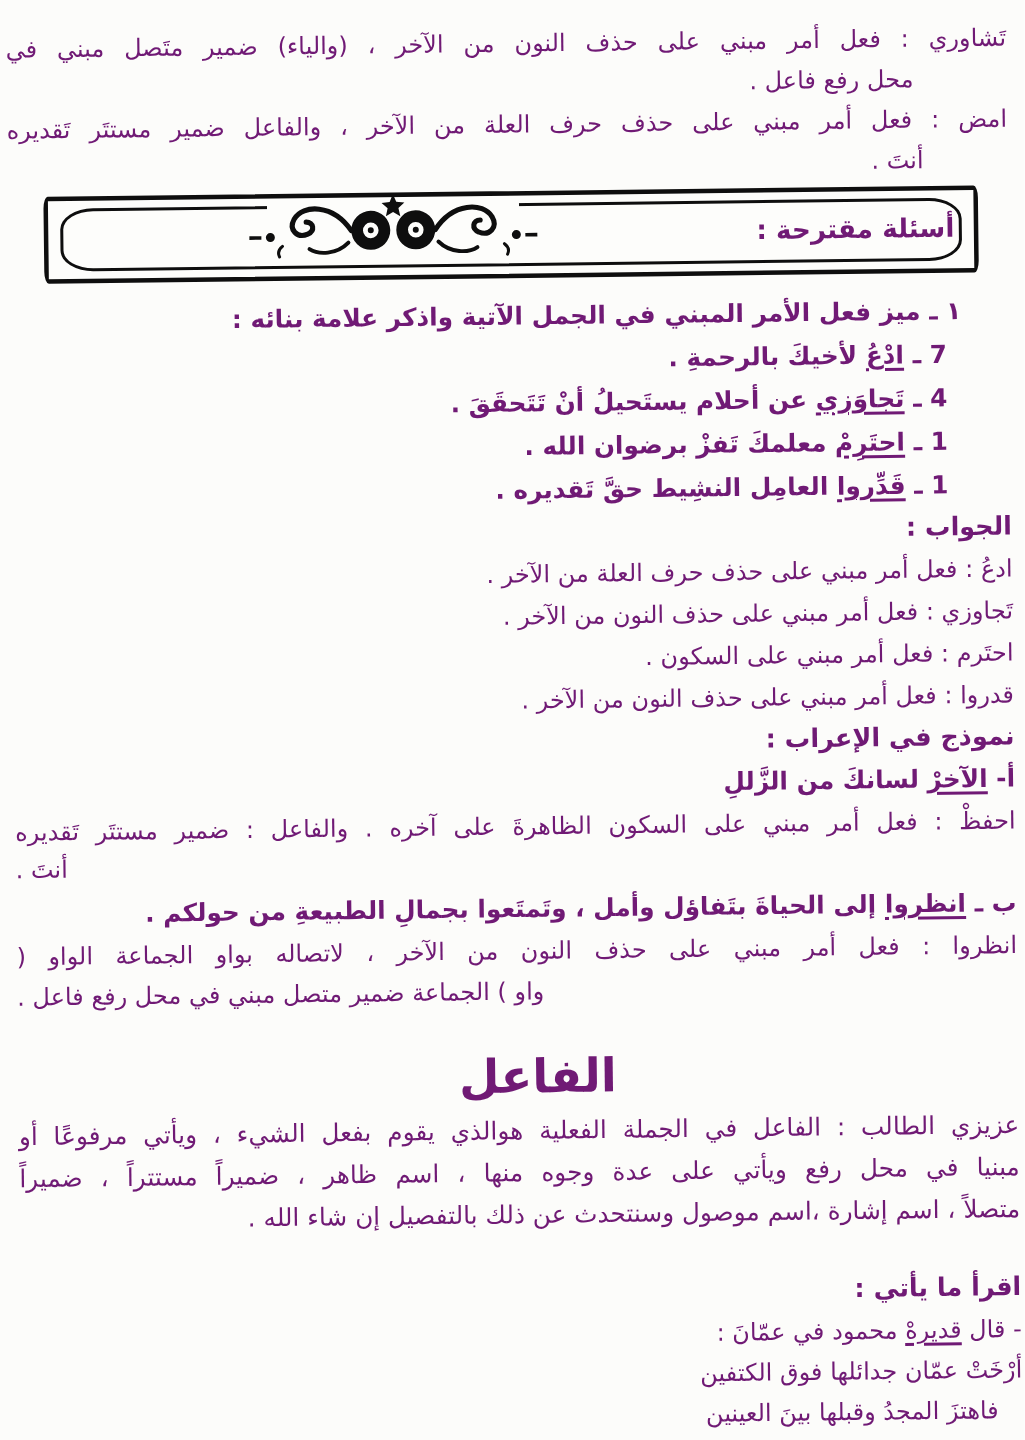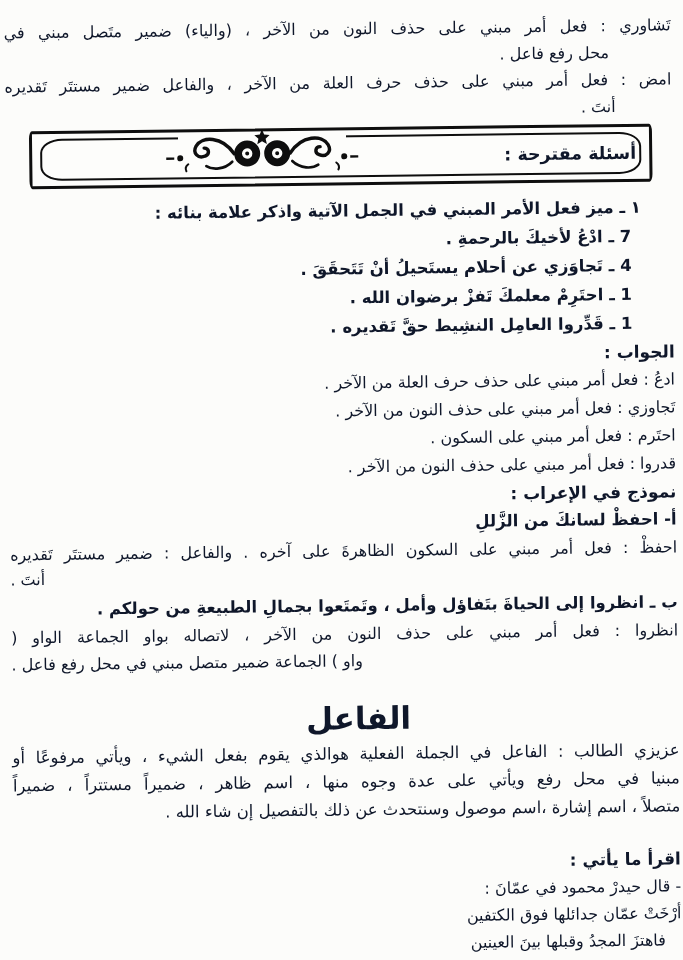--- a/index.html
+++ b/index.html
@@ -1,26 +1,26 @@
 <!DOCTYPE html>
 <html lang="ar" dir="rtl"><head>
 <meta charset="utf-8">
 <style>
   html,body{margin:0;padding:0;}
   .page{
     width:683px;height:960px;box-sizing:border-box;overflow:hidden;
-    background:#fcfcfa;color:#0f172a;direction:rtl;
+    background:#fcfcfa;color:#701a75;direction:rtl;
     font-family:"DejaVu Sans",sans-serif;position:relative;
   }
   .tilt{transform:rotate(-0.7deg);transform-origin:55% 40%;padding:15px 8px 0 8px;}
   .line{font-size:16px;line-height:27px;text-align:right;}
   .just{text-align:justify;text-align-last:justify;}
   .left{text-align:left;}
   .bold{font-weight:bold;}
-  .ul{text-underline-offset:3px;text-decoration-thickness:1.5px;margin-top:29px;}
+  .ul{text-decoration:underline;text-underline-offset:3px;text-decoration-thickness:1.5px;margin-top:29px;}
   .ind-62{margin-right:62px;}
   .ind-56{margin-right:56px;}
   .ind-32{margin-right:32px;}
   .ind-42{margin-right:42px;}
   .ind-16{margin-right:16px;}
 
   
   .banner{position:relative;height:52px;margin:4px 20px 12px 24px;
     border:3px solid #0e0e0e;border-radius:3px/8px;background:#fdfdfb;}
   .banner-inner{position:absolute;top:5px;bottom:5px;left:8px;right:8px;
@@ -98,36 +98,36 @@
     <section>
       <div class="sec-heading">الجواب :</div>
       <div class="ans-line">ادعُ : فعل أمر مبني على حذف حرف العلة من الآخر .</div>
       <div class="ans-line">تَجاوزي : فعل أمر مبني على حذف النون من الآخر .</div>
       <div class="ans-line">احتَرم : فعل أمر مبني على السكون .</div>
       <div class="ans-line">قدروا : فعل أمر مبني على حذف النون من الآخر .</div>
     </section>
 
     <section>
       <div class="sec-heading">نموذج في الإعراب :</div>
-      <div class="model-a bold"><span>أ- </span><span class="ul">احفظْ</span><span> لسانكَ من الزَّللِ</span></div>
+      <div class="model-a bold"><span>أ- </span><span class="ul">الآخرْ</span><span> لسانكَ من الزَّللِ</span></div>
       <div class="expl just">احفظْ : فعل أمر مبني على السكون الظاهرةَ على آخره . والفاعل : ضمير مستتَر تَقديره</div>
       <div class="expl left small-lh">أنتَ .</div>
       <div class="b-line bold"><span>ب ـ </span><span class="ul">انظروا</span><span> إلى الحياةَ بتَفاؤل وأمل ، وتَمتَعوا بجمالِ الطبيعةِ من حولكم .</span></div>
       <div class="expl just">انظروا : فعل أمر مبني على حذف النون  من الآخر ، لاتصاله بواو الجماعة  الواو (</div>
       <div class="expl left">واو ) الجماعة ضمير متصل مبني في محل رفع فاعل .</div>
     </section>
 
     <section class="lesson">
       <div class="lesson-title">الفاعل</div>
       <p class="just">عزيزي الطالب : الفاعل في الجملة الفعلية هوالذي يقوم بفعل الشيء ، ويأتي مرفوعًا أو</p>
       <p class="just">مبنيا في محل رفع ويأتي على عدة وجوه منها ، اسم ظاهر ، ضميراً مستتراً ، ضميراً</p>
       <p>متصلاً ، اسم إشارة ،اسم موصول  وسنتحدث عن ذلك بالتفصيل إن شاء الله .</p>
     </section>
 
     <section>
       <div class="sec-heading reading-heading">اقرأ ما يأتي :</div>
-      <div class="verse"><span>- قال </span><span class="ul">حيدرْ</span><span> محمود في عمّانَ :</span></div>
+      <div class="verse"><span>- قال </span><span class="ul">قديرهْ</span><span> محمود في عمّانَ :</span></div>
       <div class="verse">أرْخَتْ عمّان جدائلها فوق الكتفين</div>
       <div class="verse ind-16">فاهتزَ المجدُ وقبلها بينَ العينين</div>
     </section>
 
   </div>
 </div>
 
 </body></html>

